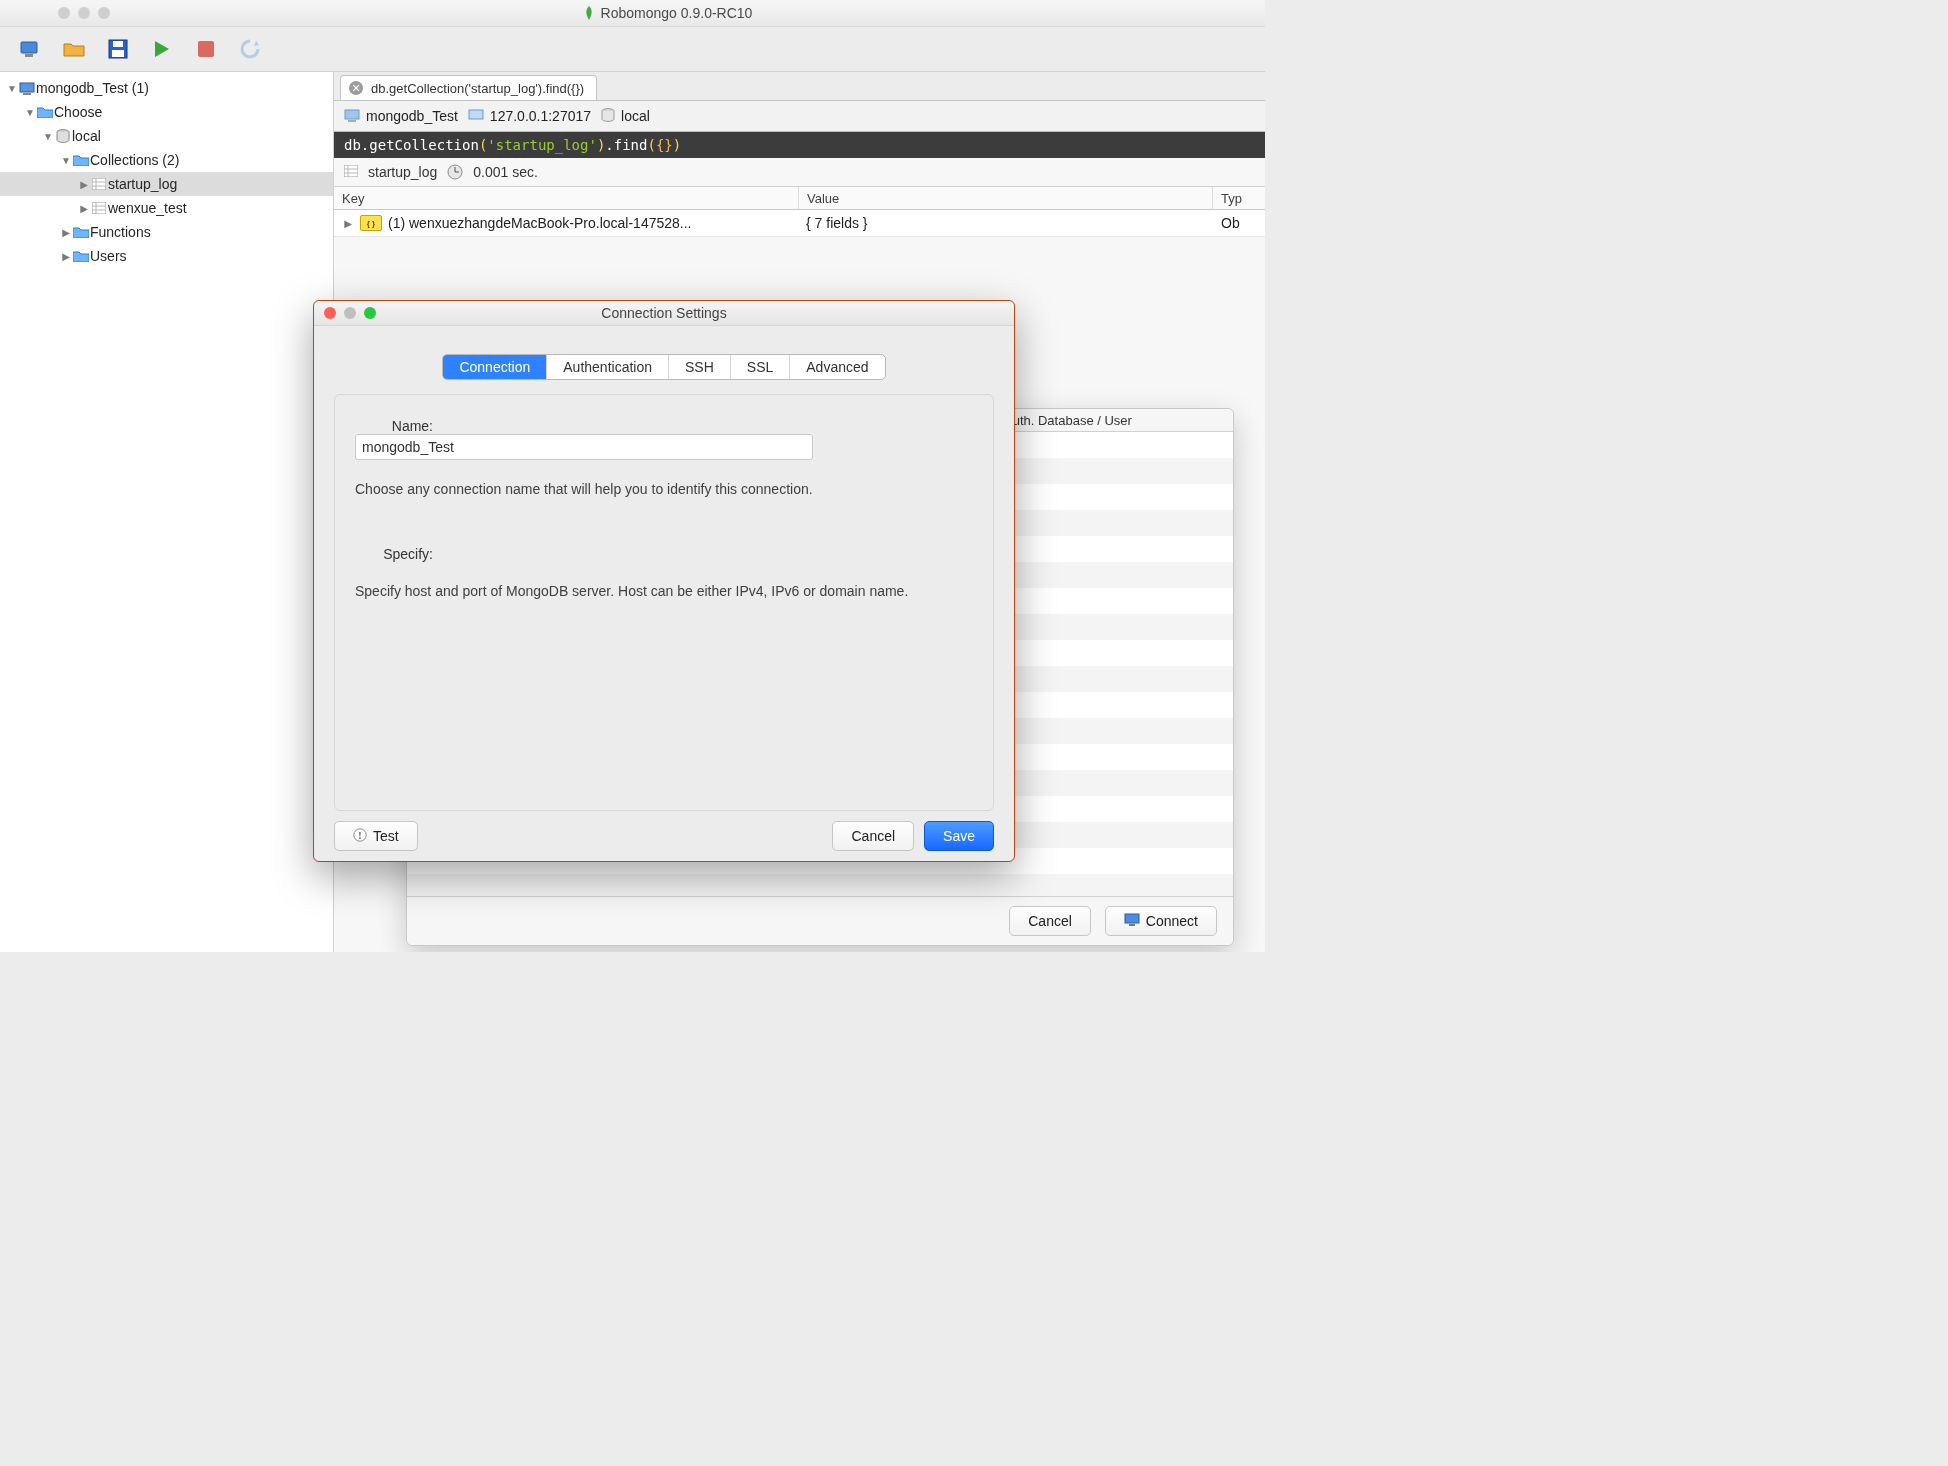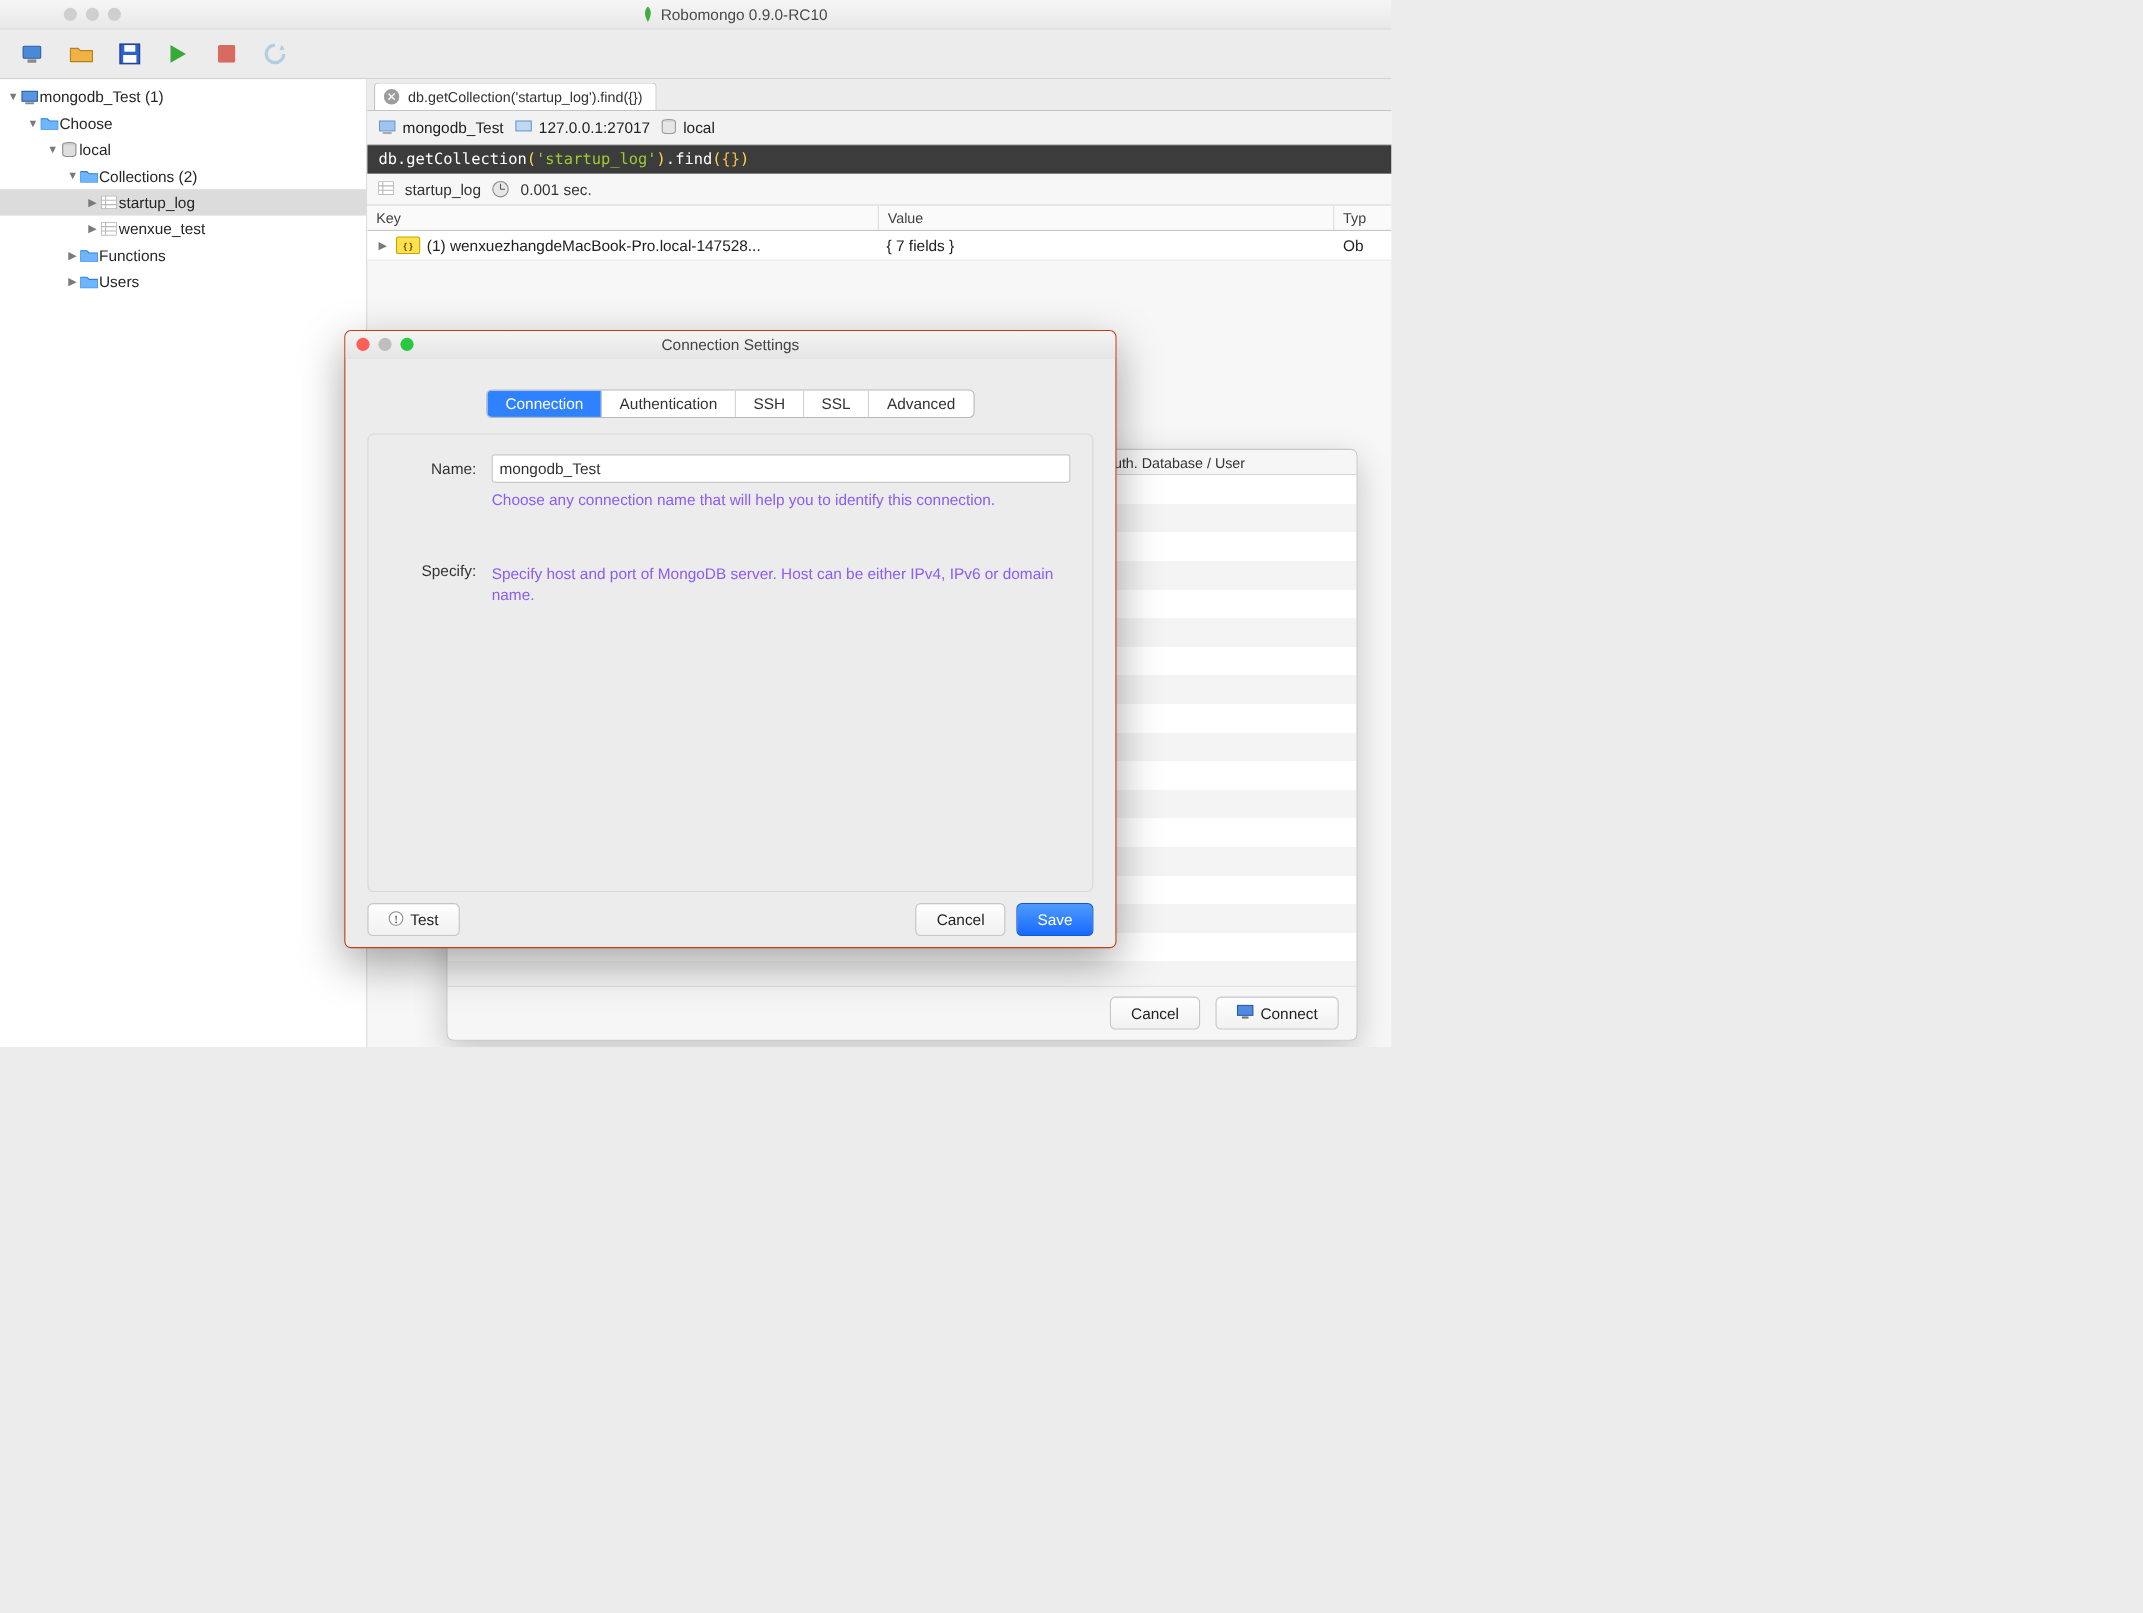--- a/index.html
+++ b/index.html
@@ -39,25 +39,25 @@
   .dlg-titlebar{height:24px;display:flex;align-items:center;border-bottom:1px solid #d5d5d5;background:linear-gradient(#f5f5f5,#e5e5e5);border-radius:6px 6px 0 0;position:relative;}
   .dlg-traffic{display:flex;gap:8px;padding:0 10px;}
   .dlg-traffic .r{background:#ff5f57;} .dlg-traffic .y{background:#bfbfbf;} .dlg-traffic .g{background:#28c840;}
   .dlg-title{position:absolute;left:0;right:0;text-align:center;font-size:14px;color:#444;}
   .tabsrow{display:flex;justify-content:center;margin-top:28px;}
   .segtabs{display:flex;border:1px solid #b9b9b9;border-radius:5px;overflow:hidden;background:#fff;}
   .segtab{padding:4px 16px;font-size:14px;color:#333;border-right:1px solid #d3d3d3;}
   .segtab:last-child{border-right:none;}
   .segtab.active{background:#2f82ff;color:#fff;}
   .panel{margin:14px 20px 0 20px;flex:1;background:#ececec;border:1px solid #d7d7d7;border-radius:6px;padding:18px 20px;}
-  .formrow{display:flex;align-items:flex-start;margin-bottom:8px;}
+  .formrow{display:flex;align-items:flex-start;margin-bottom:8px;flex-direction:column;}
   .flabel{width:78px;text-align:right;padding-right:14px;padding-top:5px;font-size:14px;color:#333;}
   .fctrl{flex:1;}
   .tinput{width:100%;height:26px;border:1px solid #c9c9c9;border-radius:3px;background:#fff;padding:0 6px;font-size:14px;color:#333;box-sizing:border-box;}
-  .hint{font-size:14px;color:#8b5cf6;margin-top:6px;line-height:1.35;}
+  .hint{font-size:14px;color:#404040;margin-top:20px;line-height:1.35;}
   .addr{display:flex;align-items:center;gap:10px;}
   .portinput{width:100px;height:26px;border:1px solid #c9c9c9;border-radius:3px;background:#fff;padding:0 6px;font-size:14px;color:#333;box-sizing:border-box;}
   .dlg-footer{height:50px;display:flex;align-items:center;padding:0 20px;gap:10px;}
   .btn{height:28px;padding:0 18px;border:1px solid #c6c6c6;border-radius:5px;background:linear-gradient(#fefefe,#f1f1f1);font-size:14px;color:#222;display:flex;align-items:center;gap:6px;}
   .btn.primary{background:linear-gradient(#4f9bff,#1669ff);border:1px solid #0f59d6;color:#fff;}
   .spacer{flex:1;}
   
   .outer-dialog{position:absolute;left:406px;top:408px;width:826px;height:536px;background:#fff;border:1px solid #c8c8c8;border-radius:6px;box-shadow:0 10px 30px rgba(0,0,0,.2);display:flex;flex-direction:column;}
   .outer-head{height:22px;background:#f6f6f6;border-bottom:1px solid #d0d0d0;display:flex;color:#333;font-size:13px;border-radius:6px 6px 0 0;}
   .outer-head .th:first-child{flex:0 0 300px;} .outer-head .th:nth-child(2){flex:0 0 255px;} .outer-head .th:last-child{flex:1;border-right:none;}

